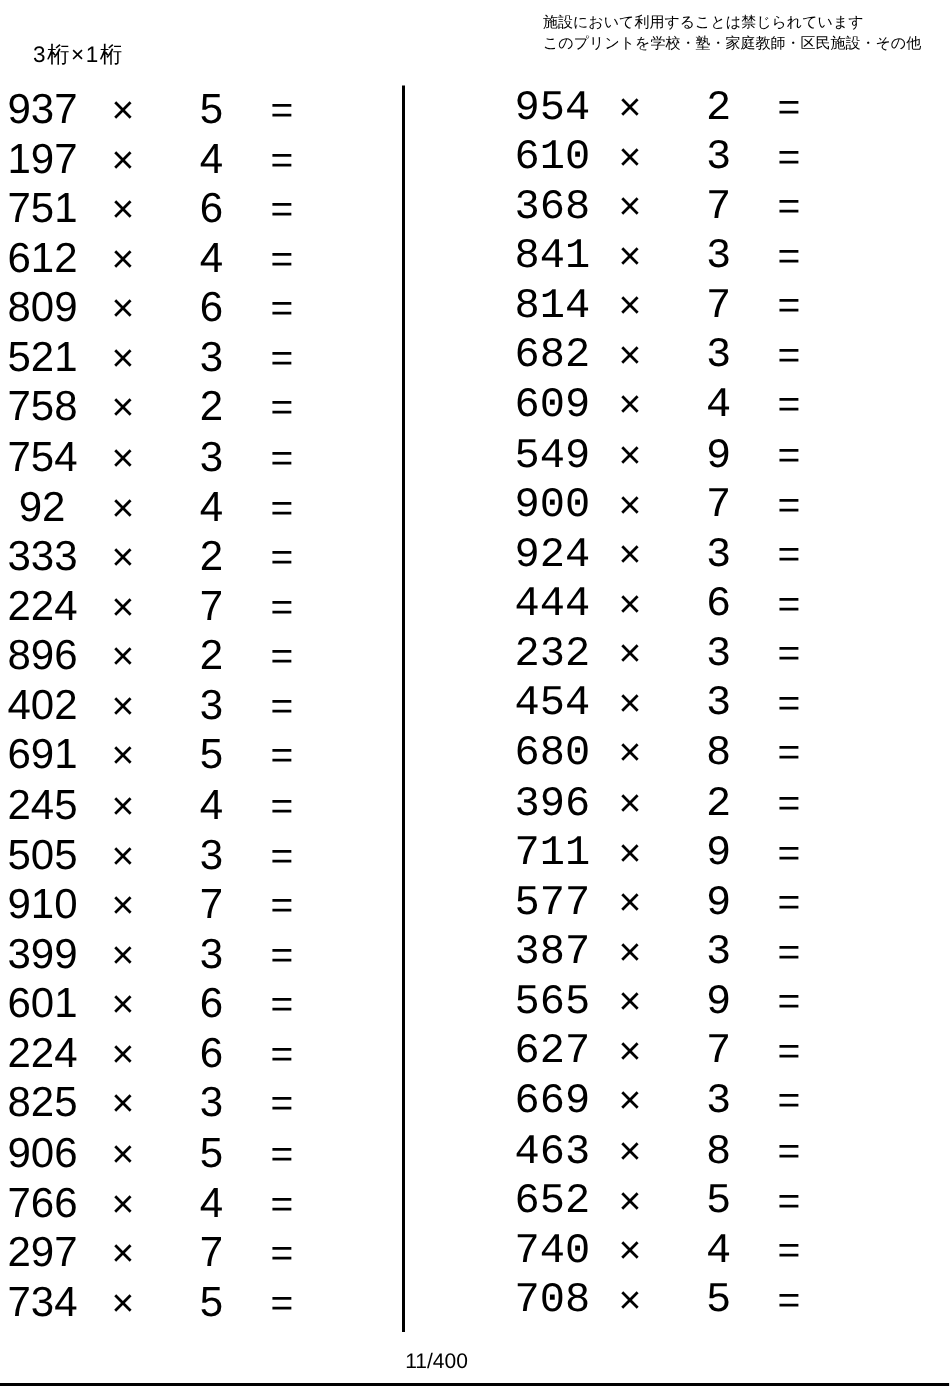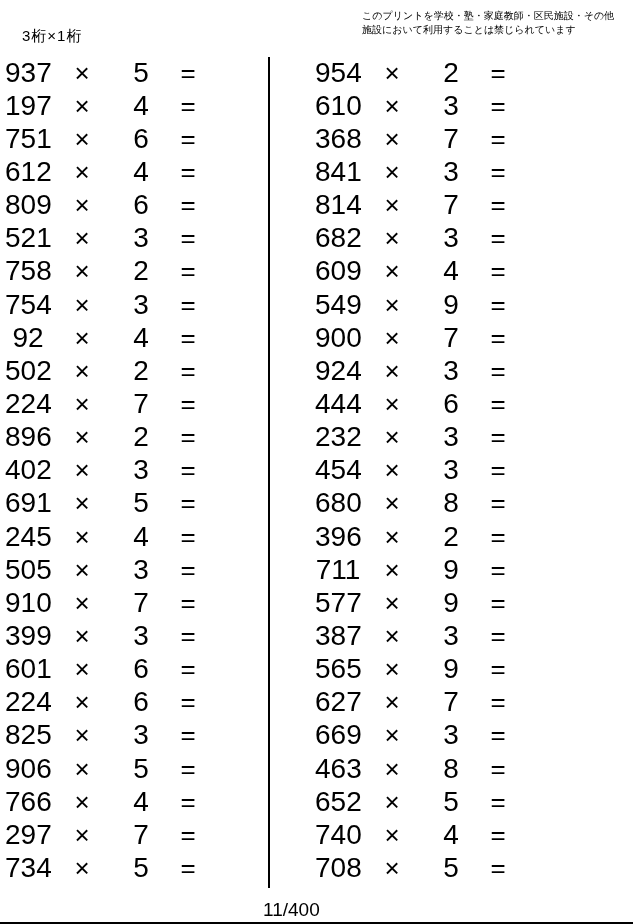--- a/index.html
+++ b/index.html
@@ -11,56 +11,56 @@
   .title {
     position:absolute; left:22px; top:27px;
     font-size:15px; letter-spacing:1px;
   }
   .disclaimer {
     position:absolute; left:362px; top:9px;
     font-size:10px; line-height:14px; white-space:nowrap;
   }
   .column { position:absolute; top:56px; width:268px; }
   .column-left  { left:0; }
-  .column-right { left:310px; }
+  .column-right { left:338px;font-family:Liberation Mono, monospace; }
   .row {
     display:grid;
     grid-template-columns:5px 46px 17px 28px 31px 28px 19px 28px;
     height:33.15px; align-items:center;
   }
   .cell { font-size:28px; line-height:1; text-align:center; font-weight:400; }
   .num   { grid-column:2; }
   .times { grid-column:4; font-size:26px; }
   .mult  { grid-column:6; }
   .eq    { grid-column:8; font-size:26px; }
   .divider {
     position:absolute; left:268px; top:57px;
     width:2px; height:831px; background:#000;
   }
   .page-number {
     position:absolute; left:263px; top:899px; width:56px;
-    font-size:19px;
+    text-align:center; font-size:14px;
   }
   .credit {
     position:absolute; left:440px; top:899px; font-size:13px;
   }
   .bottom-border {
     position:absolute; left:0; bottom:0; width:633px; height:2px; background:#000;
   }
 </style>
 </head>
 <body>
 
 <div class="page">
 
   <div class="title">3桁×1桁</div>
 
   <div class="disclaimer">
+    <div>施設において利用することは禁じられています</div>
     <div>このプリントを学校・塾・家庭教師・区民施設・その他</div>
-    <div>施設において利用することは禁じられています</div>
   </div>
 
   <div class="column column-left">
   <div class="row">
     <span class="cell num">937</span>
     <span class="cell times">×</span>
     <span class="cell mult">5</span>
     <span class="cell eq">=</span>
   </div>
 
@@ -114,21 +114,21 @@
   </div>
 
   <div class="row">
     <span class="cell num">92</span>
     <span class="cell times">×</span>
     <span class="cell mult">4</span>
     <span class="cell eq">=</span>
   </div>
 
   <div class="row">
-    <span class="cell num">502</span>
+    <span class="cell num">333</span>
     <span class="cell times">×</span>
     <span class="cell mult">2</span>
     <span class="cell eq">=</span>
   </div>
 
   <div class="row">
     <span class="cell num">224</span>
     <span class="cell times">×</span>
     <span class="cell mult">7</span>
     <span class="cell eq">=</span>

